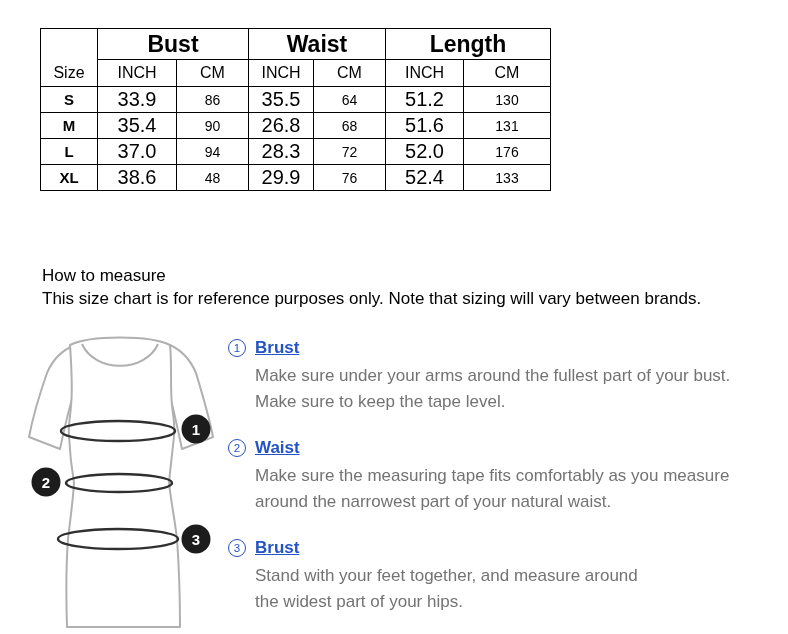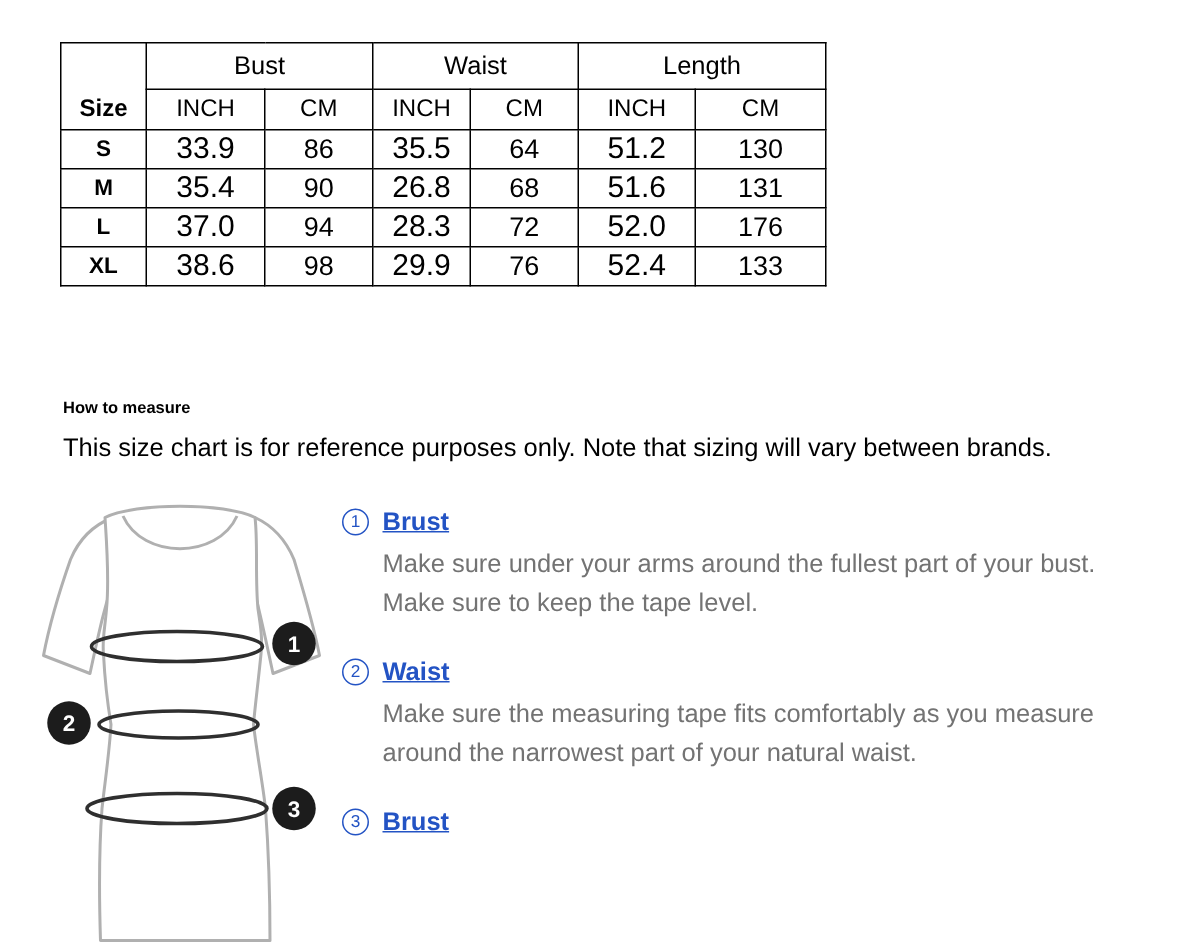--- a/index.html
+++ b/index.html
@@ -5,29 +5,29 @@
   html,body{margin:0;padding:0;background:#ffffff;}
   body{font-family:"Liberation Sans","DejaVu Sans",sans-serif;color:#000;}
   #page{position:relative;width:788px;height:634px;background:#fff;overflow:hidden;}
 
   
   .size-table{position:absolute;left:40px;top:28px;border-collapse:collapse;table-layout:fixed;}
   .size-table td,.size-table th{border:1px solid #000;text-align:center;padding:0;overflow:hidden;white-space:nowrap;}
   .size-table tr.grp-row{height:31px;}
   .size-table tr.unit-row{height:27px;}
   .size-table tr.data-row{height:26px;}
-  .grp-cell{font-weight:normal;font-size:17px;}
-  .size-hdr{font-weight:bold;font-size:16px;vertical-align:bottom;padding-bottom:4px !important;}
+  .grp-cell{font-weight:bold;font-size:23px;}
+  .size-hdr{font-weight:normal;font-size:16px;vertical-align:bottom;padding-bottom:4px !important;}
   .unit-cell{font-weight:normal;font-size:16px;}
   .size-letter{font-weight:bold;font-size:15px;}
   .inch-val{font-size:20px;font-weight:normal;}
-  .cm-val{font-size:18px;font-weight:normal;}
+  .cm-val{font-size:14px;font-weight:normal;}
 
   
-  .htm-title{position:absolute;left:42px;top:266px;font-size:11px;font-weight:bold;}
+  .htm-title{position:absolute;left:42px;top:266px;font-size:17px;font-weight:normal;}
   .htm-sub{position:absolute;left:42px;top:289px;font-size:17px;}
 
   
   .steps{position:absolute;left:228px;top:338px;width:548px;}
   .step{margin-bottom:23px;}
   .step-head{display:flex;align-items:center;margin-bottom:5px;}
   .circ-num{display:inline-flex;align-items:center;justify-content:center;
     width:16px;height:16px;border:1.5px solid #2353c4;border-radius:50%;
     color:#2353c4;font-size:11.5px;line-height:16px;margin-right:9px;flex:0 0 auto;}
   .step-link{color:#2353c4;font-weight:bold;font-size:17px;text-decoration:underline;cursor:pointer;}
@@ -90,21 +90,21 @@
       <td class="inch-val">37.0</td>
       <td class="cm-val">94</td>
       <td class="inch-val">28.3</td>
       <td class="cm-val">72</td>
       <td class="inch-val">52.0</td>
       <td class="cm-val">176</td>
     </tr>
     <tr class="data-row">
       <td class="size-letter">XL</td>
       <td class="inch-val">38.6</td>
-      <td class="cm-val">98</td>
+      <td class="cm-val">48</td>
       <td class="inch-val">29.9</td>
       <td class="cm-val">76</td>
       <td class="inch-val">52.4</td>
       <td class="cm-val">133</td>
     </tr>
   </tbody>
     </table>
 
   <div class="htm-title">How to measure</div>
   <div class="htm-sub">This size chart is for reference purposes only. Note that sizing will vary between brands.</div>
@@ -171,16 +171,20 @@
         <div>Make sure the measuring tape fits comfortably as you measure</div>
         <div>around the narrowest part of your natural waist.</div>
       </div>
     </div>
 
     <div class="step">
       <div class="step-head">
         <span class="circ-num">3</span>
         <a class="step-link">Brust</a>
       </div>
+      <div class="step-body">
+        <div>Stand with your feet together, and measure around</div>
+        <div>the widest part of your hips.</div>
+      </div>
     </div>
 
   </div>
 </div>
 
 </body></html>

